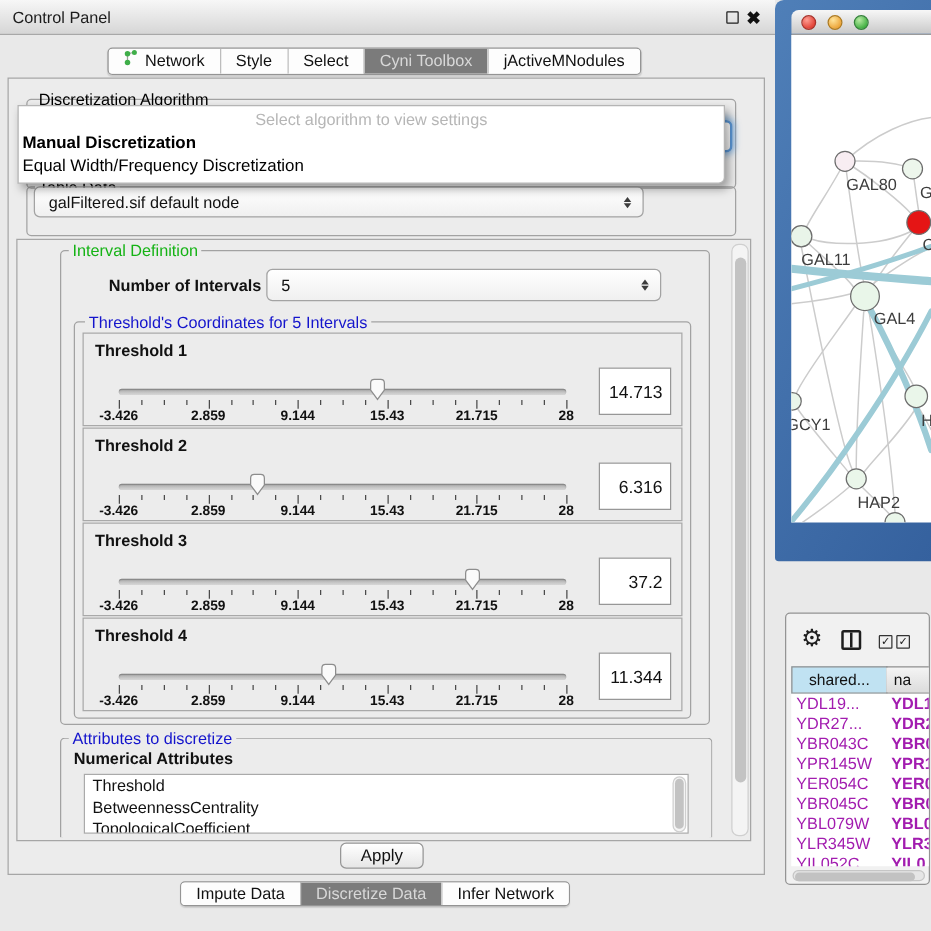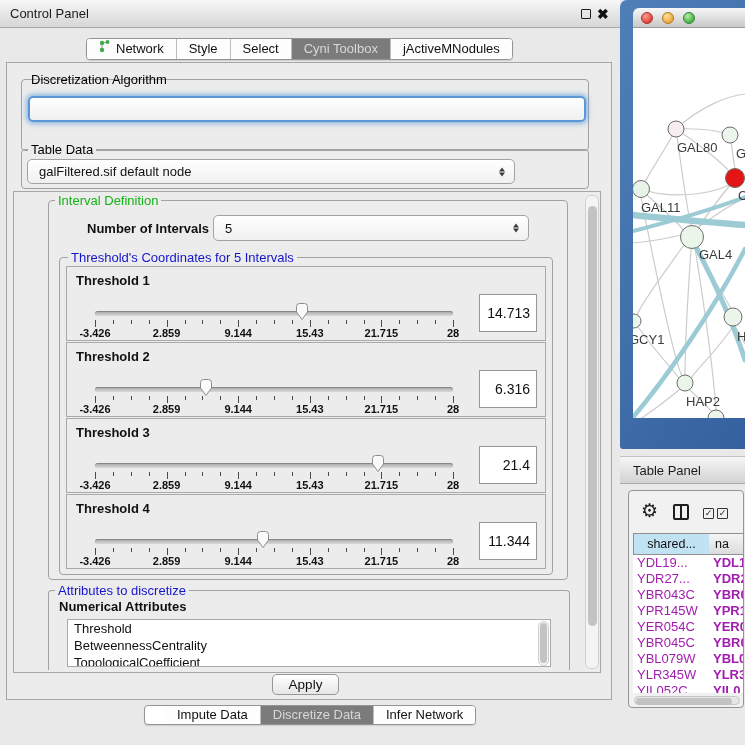--- a/index.html
+++ b/index.html
@@ -16,21 +16,21 @@
 
   
   .seg { position:absolute; display:flex; background:#fff; border:1px solid #949494;
     border-radius:4px; overflow:hidden; box-shadow:0 1px 1px rgba(0,0,0,.12); }
   .seg .tab { padding:0 12px; font-size:13px; color:#111; line-height:20px; height:20px;
     display:flex; align-items:center; border-left:1px solid #bdbdbd; background:#fdfdfd; cursor:default; white-space:nowrap; }
   .seg .tab:first-child { border-left:none; }
   .seg .tab.active { background:#7b7b7b; color:#d8d8d8; }
   .seg .tab .nicon { margin-right:6px; display:inline-block; }
   #top-tabs { left:86px; top:38px; height:22px; }
-  #bottom-tabs { left:144px; top:705px; height:20px;padding-left:20px; }
+  #bottom-tabs { left:144px; top:705px; height:20px; }
   #bottom-tabs .tab { line-height:18px; height:18px; }
 
   
   .mainpanel { position:absolute; left:6px; top:62px; width:606px; height:638px;
     background:#ececec; border:1px solid #a6a6a6; border-radius:0; }
   .group { position:absolute; border:1px solid #a2a2a2; border-radius:4px; }
   .gtitle { position:absolute; top:-8px; left:6px; font-size:13px; padding:0 3px; background:#ececec; line-height:15px; }
   .gtitle.noBg { background:transparent; }
 
   .combo { position:absolute; background:linear-gradient(#ffffff,#f0f0f0); border:1px solid #a3a3a3;
@@ -148,21 +148,21 @@
   <div class="mainpanel">
 
     <div class="group" style="left:14px;top:16px;width:568px;height:72px;">
       <span class="gtitle noBg">Discretization Algorithm</span>
       <div class="combo focused" style="left:6px;top:16px;width:558px;height:26px;"></div>
     </div>
 
     <div class="group" style="left:14px;top:86px;width:568px;height:40px;">
       <span class="gtitle">Table Data</span>
     </div>
-    <div class="combo" style="left:20px;top:96px;width:488px;height:25px;">
+    <div class="combo" style="left:20px;top:86px;width:488px;height:25px;">
       <span class="cval">galFiltered.sif default node</span>
       <span class="stepper">
           <i class="up"></i>
           <i class="dn"></i>
         </span>
     </div>
 
     <div class="scrollregion">
 
       <div class="group" style="left:34px;top:8px;width:520px;height:380px;">
@@ -288,21 +288,21 @@
                   <i style="left: 358px; height: 7px;"></i>
                 </div>
                 <div class="ticklabels">
                   <span style="left: -30px;">-3.426</span>
                   <span style="left: 41.6px;">2.859</span>
                   <span style="left: 113.2px;">9.144</span>
                   <span style="left: 184.8px;">15.43</span>
                   <span style="left: 256.4px;">21.715</span>
                   <span style="left: 328px;">28</span>
                 </div>
-                <div class="vbox">21.4</div>
+                <div class="vbox">37.2</div>
               </div>
               <div class="tpanel" style="top: 236px;">
                 <div class="tlabel">Threshold 4</div>
                 <div class="track"></div>
                 <div class="thumb-sv" style="left: 188.26px;"><svg width="16" height="19" viewBox="0 0 16 19">
                     <path d="M2.5,4.5 Q2.5,1.5 5.5,1.5 L10.5,1.5 Q13.5,1.5 13.5,4.5 L13.5,10 L8,17.5 L2.5,10 Z" fill="#fafafa" stroke="#8d8d8d" stroke-width="1"></path>
                   </svg></div>
                 <div class="ticks">
                   <i style="left: 0px; height: 7px;"></i>
                   <i style="left: 17.9px; height: 4px;"></i>
@@ -356,20 +356,27 @@
       </div>
 
       <div class="vscroll" style="left:571px;top:3px;width:14px;height:474px;">
         <div class="thumb" style="left:2px;top:10px;width:9px;height:420px;"></div>
       </div>
     </div>
 
     <div class="btn" style="left:265px;top:611px;width:67px;height:21px;line-height:20px;">Apply</div>
   </div>
 
+  <div class="popup">
+    <div class="hint">Select algorithm to view settings</div>
+    <div id="popup-options">
+        <div class="opt sel" style="top: 21px;">Manual Discretization</div>
+        <div class="opt" style="top: 40px;">Equal Width/Frequency Discretization</div>
+      </div>
+  </div>
 
   <div class="seg" id="bottom-tabs">
       <div class="tab">
         <span>Impute Data</span>
       </div>
       <div class="tab active">
         <span>Discretize Data</span>
       </div>
       <div class="tab">
         <span>Infer Network</span>
@@ -422,23 +429,20 @@
         <circle cx="100" cy="289" r="9" fill="#eaf6ea" stroke="#6d6d6d" stroke-width="1"></circle>
         <text x="104" y="313" font-size="13" fill="#3c3c3c" font-family="&quot;Liberation Sans&quot;, sans-serif">H</text>
         <circle cx="1" cy="293" r="7" fill="#eaf6ea" stroke="#6d6d6d" stroke-width="1"></circle>
         <text x="-4" y="316" font-size="13" fill="#3c3c3c" font-family="&quot;Liberation Sans&quot;, sans-serif">GCY1</text>
         <circle cx="52" cy="355" r="8" fill="#eaf6ea" stroke="#6d6d6d" stroke-width="1"></circle>
         <text x="53" y="378" font-size="13" fill="#3c3c3c" font-family="&quot;Liberation Sans&quot;, sans-serif">HAP2</text>
         <circle cx="83" cy="390" r="8" fill="#eaf6ea" stroke="#6d6d6d" stroke-width="1"></circle>
       </svg>
   </div>
 
-  <div class="tpheader">
-    <span class="ttext">Table Panel</span>
-  </div>
   <div class="twindow">
     <div class="gear">⚙</div>
     <div class="colicon"></div>
     <div class="chk" style="left:74px;">✓</div>
     <div class="chk" style="left:88px;">✓</div>
     <div class="thead c1">shared...</div>
     <div class="thead c2">na</div>
     <div class="tbody" id="table-rows">
         <div class="trow">
           <div class="c1">YDL19...</div>

